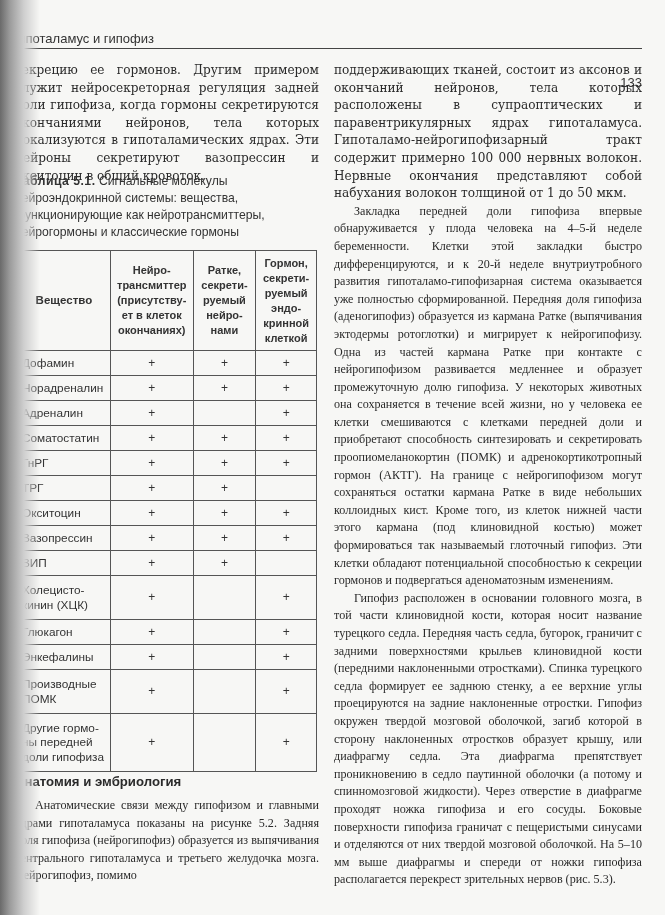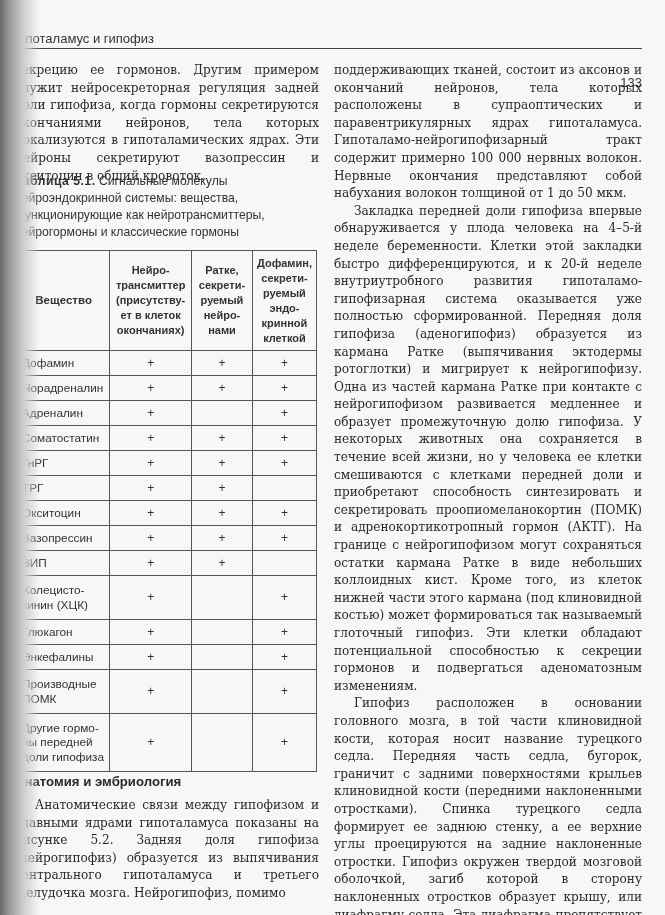--- a/index.html
+++ b/index.html
@@ -19,21 +19,21 @@
     border-bottom: 1px solid #444;
     font-family: "Liberation Sans", sans-serif; font-size: 13px; color: #333;
   }
   .running-head .title { position: absolute; left: 0; top: 1px; }
   .running-head .page-num { position: absolute; right: 0; top: 1px; margin-top: 44px; }
 
   .col { position: absolute; font-size: 12.1px; line-height: 17.6px; text-align: justify; }
   .col-left { left: 15px; top: 62px; width: 304px; }
   .col-right { left: 334px; top: 62px; width: 308px; }
   .col p { margin: 0; }
-  .indent { text-indent: 20px; }
+  .indent { text-indent: 20px; font-family: Liberation Serif, serif; }
 
   .table-caption {
     position: absolute; left: 15px; top: 173px; width: 300px;
     font-family: "Liberation Sans", sans-serif; font-size: 12.2px; line-height: 17px;
     color: #333;
   }
   .table-caption .label { font-weight: bold; letter-spacing: 0.5px; }
 
   table.data {
     position: absolute; left: 17px; top: 250px; width: 300px;
@@ -83,21 +83,21 @@
     <col style="width:93px">
       <col style="width:83px">
       <col style="width:63px">
       <col style="width:61px">
   </colgroup>
   <thead>
     <tr>
       <th class="first">Вещество</th>
       <th>Нейро-трансмиттер (присутству-ет в клеток окончаниях)</th>
       <th>Ратке, секрети-руемый нейро-нами</th>
-      <th>Дофамин, секрети-руемый эндо-кринной клеткой</th>
+      <th>Гормон, секрети-руемый эндо-кринной клеткой</th>
     </tr>
   </thead>
   <tbody>
     <tr>
       <td class="name">Дофамин</td>
       <td class="mark">+</td>
       <td class="mark">+</td>
       <td class="mark">+</td>
     </tr>
     <tr>

